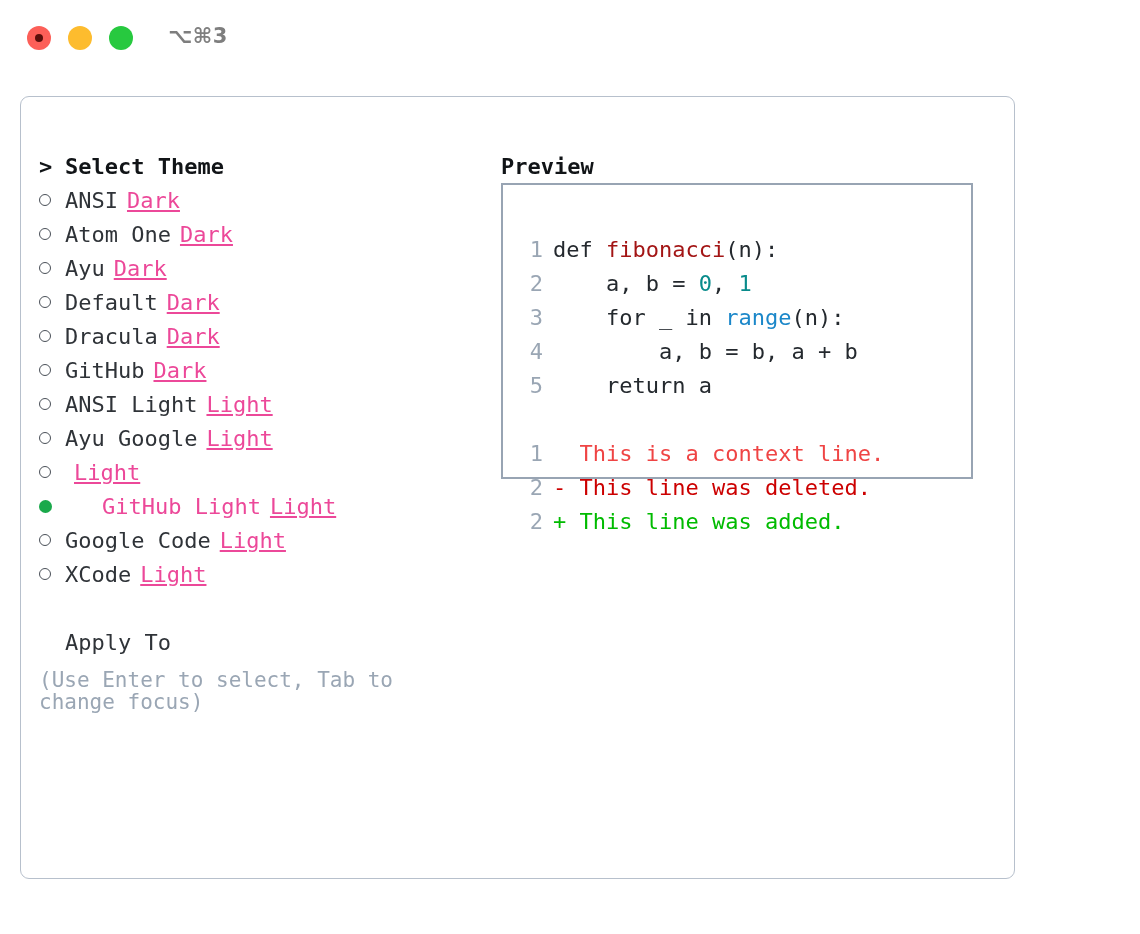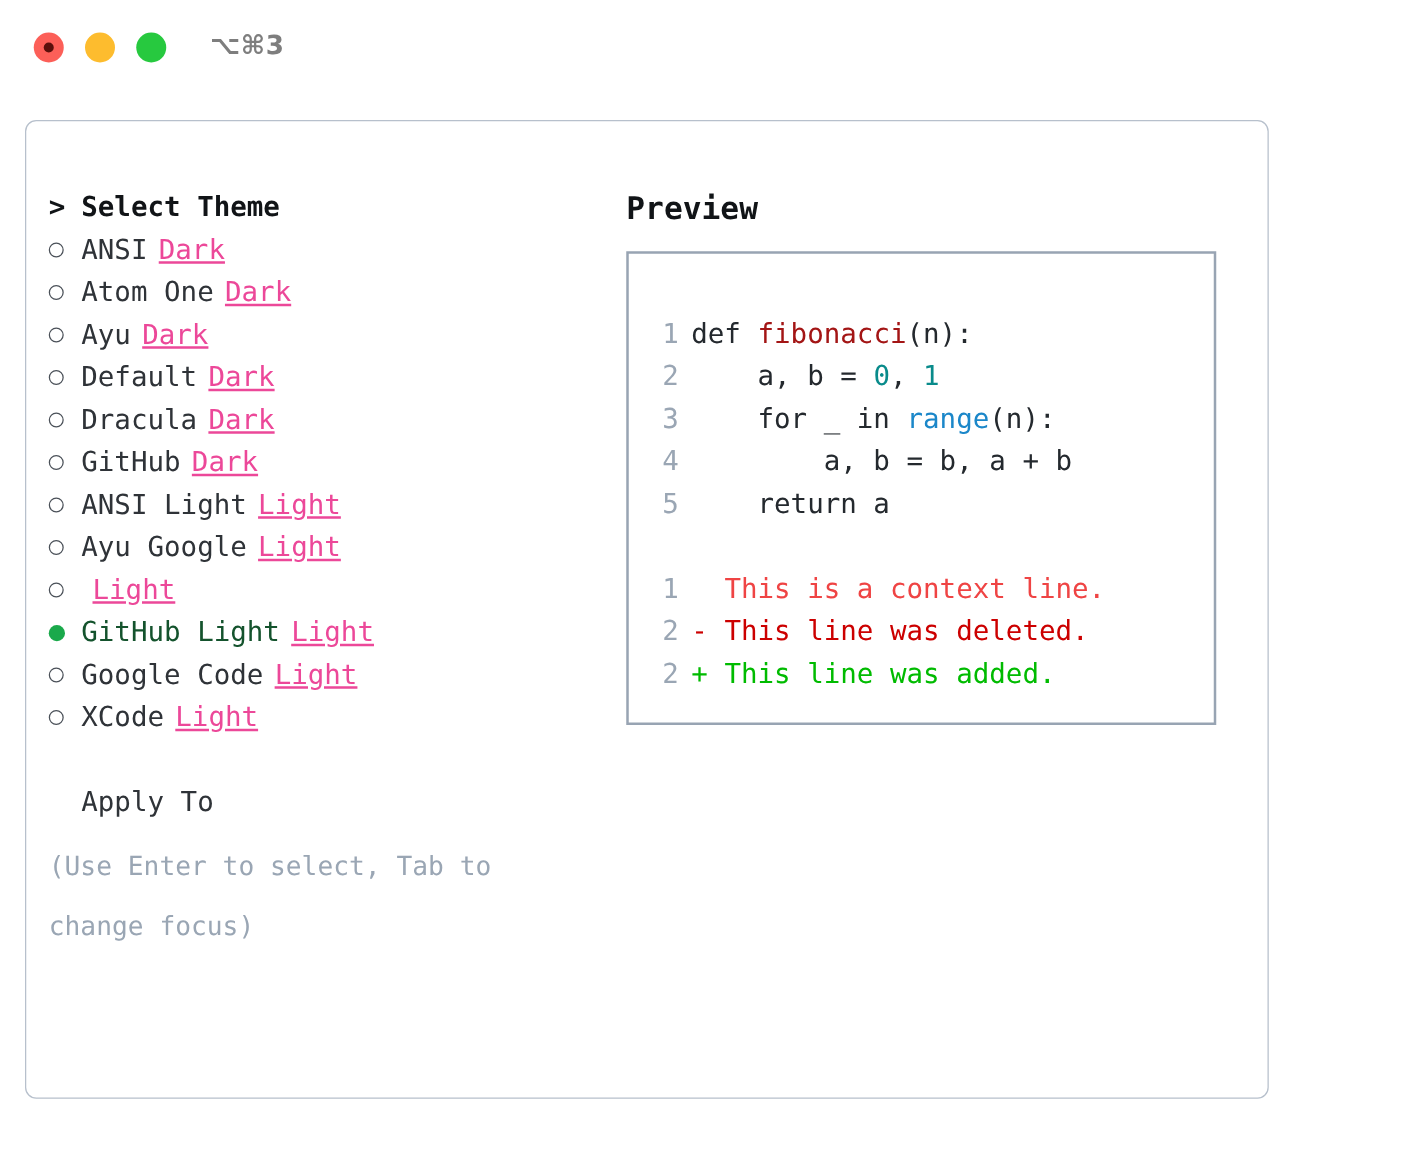--- a/index.html
+++ b/index.html
@@ -121,51 +121,50 @@
     box-sizing: border-box;
     vertical-align: middle;
   }
   .marker-wrap {
     display: inline-flex;
     width: 26px;
     flex: 0 0 26px;
     align-items: center;
   }
   .label { color: #2f3338; }
-  .label.selected { color: #14532d; }
+  .label.selected { color: #ec4899; margin-left: 37px; }
   .variant { color: #ec4899; margin-left: 9px; text-decoration: underline; }
   .spacer { height: 34px; }
   .hint {
     margin-top: 10px;
     font-size: 21px;
-    line-height: 48px;
+    line-height: 22px;
     color: #9aa6b4;
     width: 410px;
     white-space: pre-wrap;
   }
 
   
   .right-col {
     position: absolute;
     left: 480px;
     top: 52px;
     width: 500px;
   }
   .preview-title {
-    font-size: 25px;
+    font-size: 22px;
     font-weight: bold;
     color: #111417;
     height: 34px;
     display: flex;
     align-items: center;
   }
   .preview-box {
-    margin-top: 18px;
     width: 472px;
-    height: 379px;
+    height: 296px;
     border: 2px solid #98a4b3;
     box-sizing: border-box;
     background: #ffffff;
     position: relative;
   }
   .code {
     position: absolute;
     left: 18px;
     top: 48px;
     font-size: 22px;

